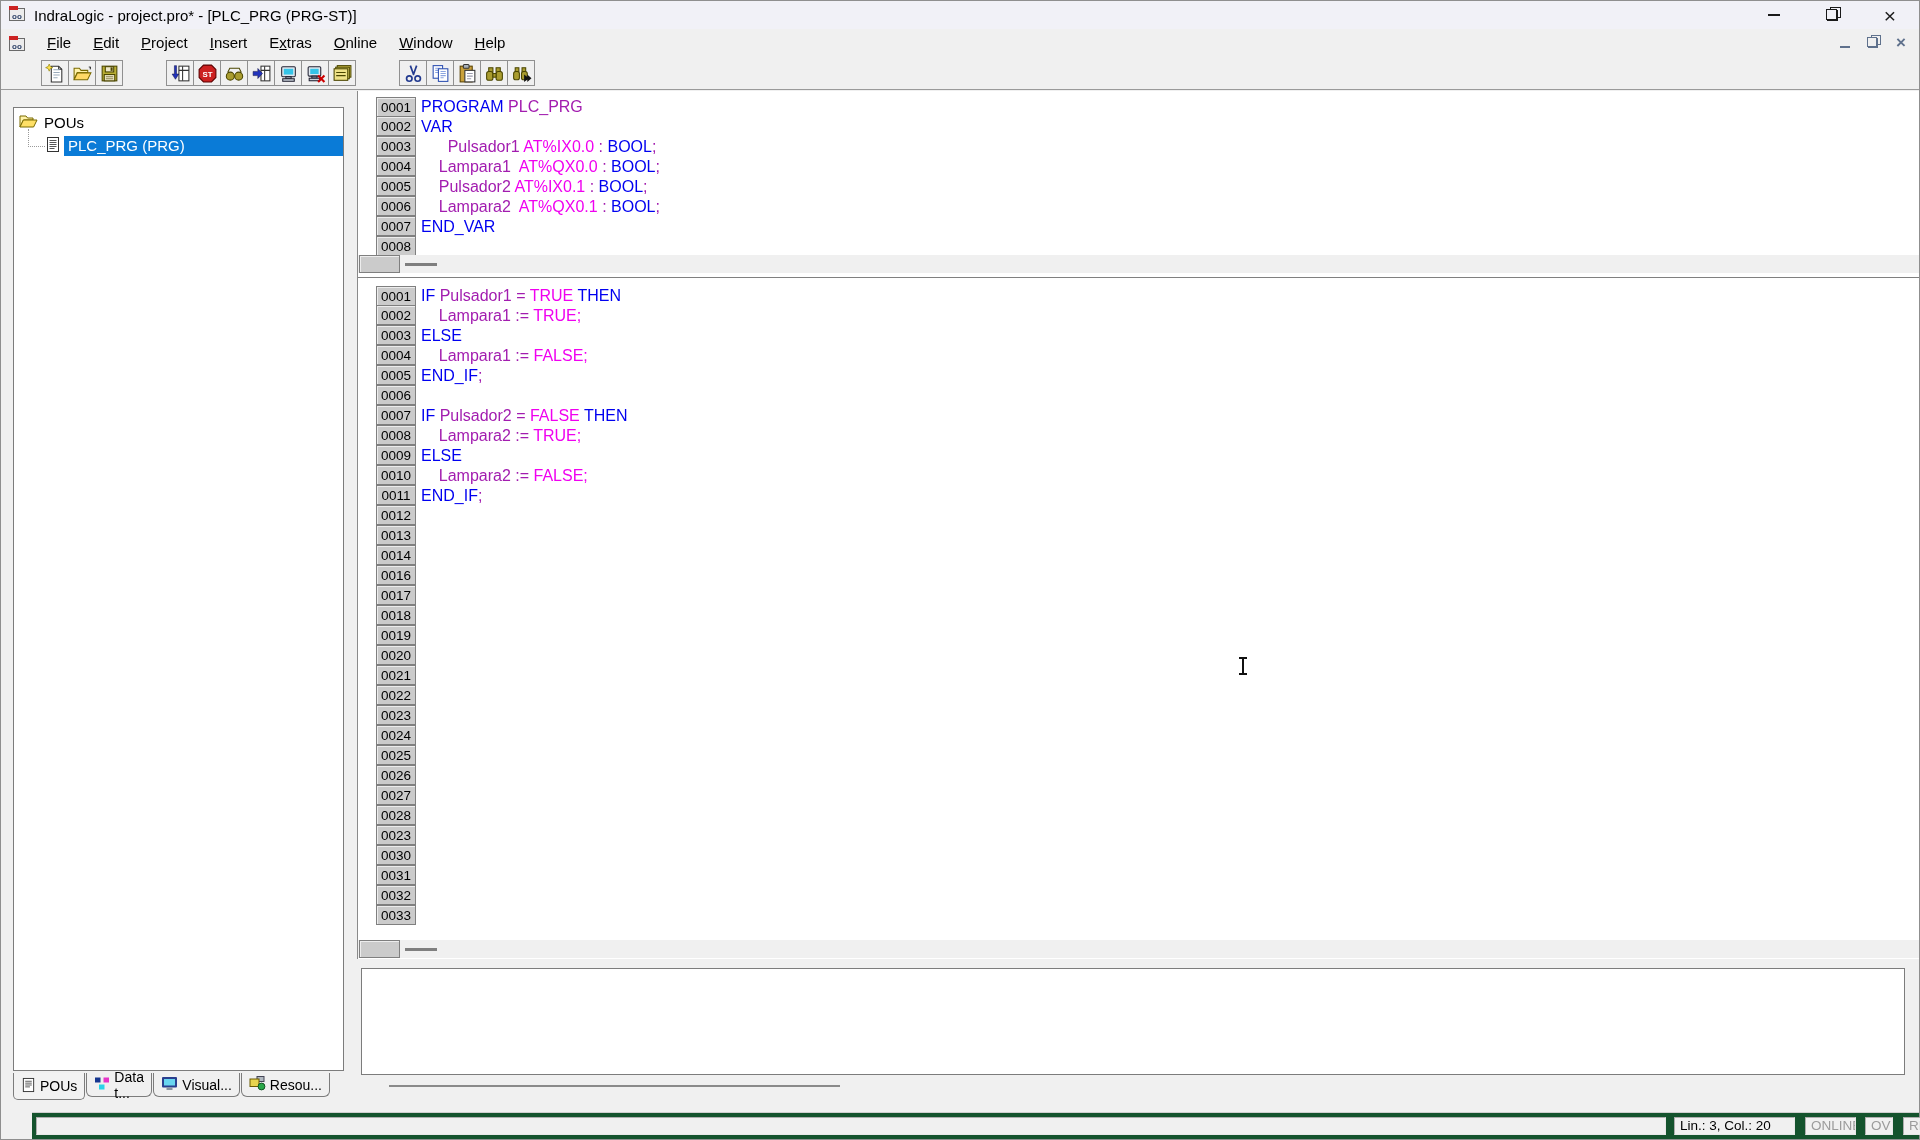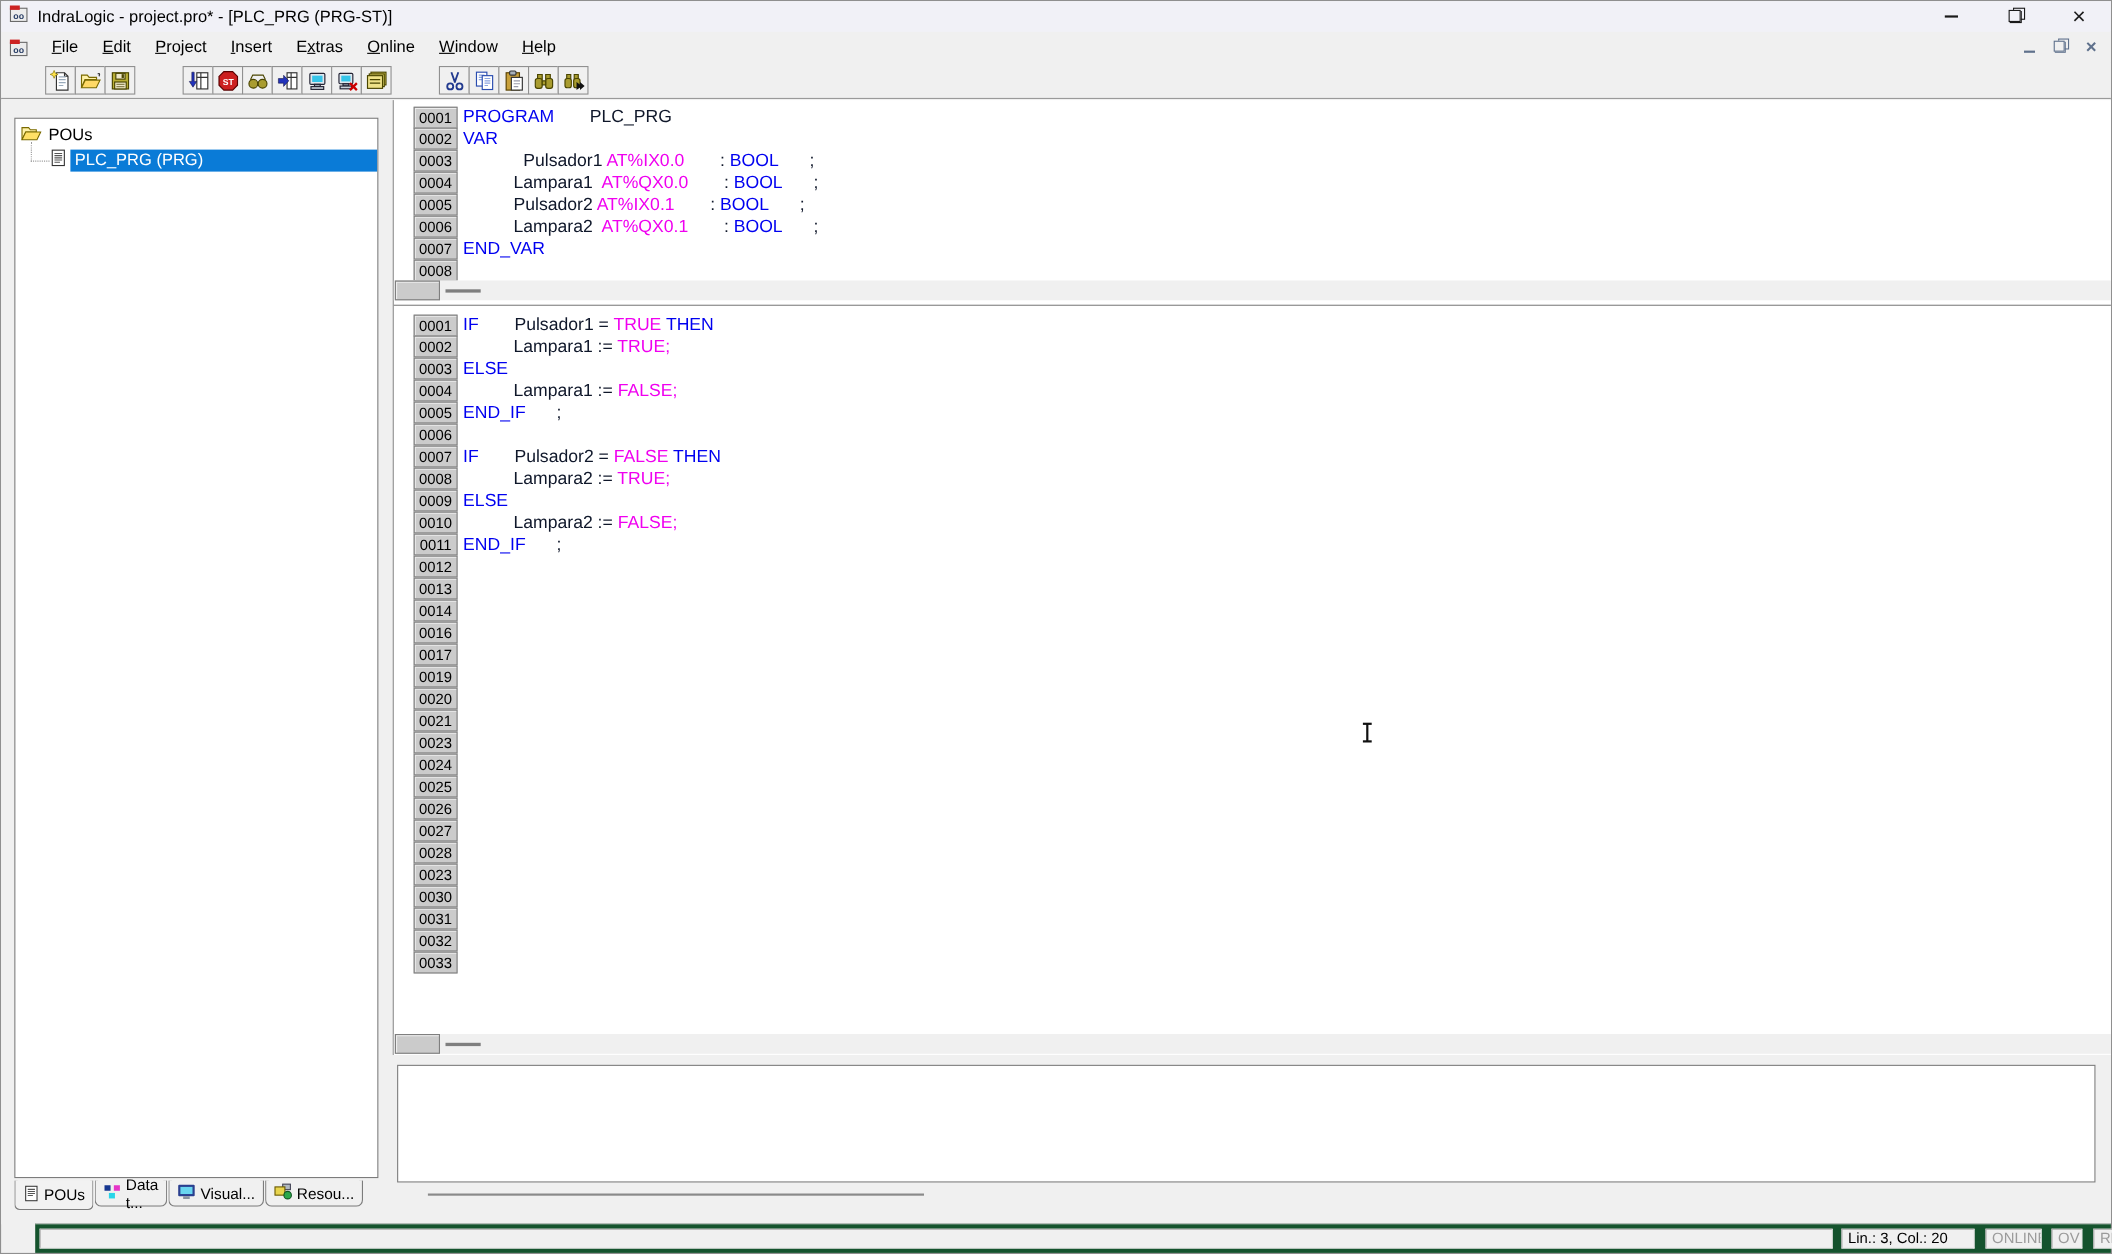--- a/index.html
+++ b/index.html
@@ -65,21 +65,21 @@
   #st-scroll{position:absolute;left:0;top:849px;right:0;height:18px;background:#f0f0f0;}
   .hscroll .lcell{position:absolute;left:1px;top:0;width:41px;height:100%;background:#cbcbcb;border:1px solid #7f7f7f;box-sizing:border-box;box-shadow:inset 1px 1px 0 #ededed;}
   .hscroll .thumb{position:absolute;left:47px;top:8px;width:32px;height:3px;background:#7f7f7f;}
 
   .crow{display:flex;height:20px;}
   .lnum{flex:none;width:40px;height:20px;box-sizing:border-box;background:#cbcbcb;border:1px solid #7f7f7f;margin-top:-1px;box-shadow:inset 1px 1px 0 #ededed;font-size:13.5px;line-height:19px;text-align:center;color:#000;margin-left:18px;}
   .crow:first-child .lnum{margin-top:0;}
   .ctext{white-space:pre;font-size:16px;line-height:20px;padding-left:5px;color:#000;}
   .c-kw{color:#0000f0;}
   .c-addr{color:#f000f0;}
-  .c-id{color:#0f172a;margin-left:28px;}
+  .c-id{color:#a21caf;}
 
   
   #message-box{position:absolute;left:4px;top:877px;right:14px;height:107px;background:#fff;border:1px solid #7c7c7c;box-sizing:border-box;}
   #message-scroll-thumb{position:absolute;left:32px;top:994px;width:451px;height:2px;background:#8a8a8a;}
 
   
   #ibeam{position:absolute;left:880px;top:566px;width:10px;height:18px;}
   #ibeam .bar{position:absolute;left:1px;width:8px;height:2px;background:#111;}
   #ibeam .bar.top{top:0;}
   #ibeam .bar.bot{bottom:0;}
@@ -431,29 +431,37 @@
             </div>
             <div class="crow">
               <span class="lnum">0016</span>
               <span class="ctext"></span>
             </div>
             <div class="crow">
               <span class="lnum">0017</span>
               <span class="ctext"></span>
             </div>
             <div class="crow">
+              <span class="lnum">0018</span>
+              <span class="ctext"></span>
+            </div>
+            <div class="crow">
               <span class="lnum">0019</span>
               <span class="ctext"></span>
             </div>
             <div class="crow">
               <span class="lnum">0020</span>
               <span class="ctext"></span>
             </div>
             <div class="crow">
               <span class="lnum">0021</span>
+              <span class="ctext"></span>
+            </div>
+            <div class="crow">
+              <span class="lnum">0022</span>
               <span class="ctext"></span>
             </div>
             <div class="crow">
               <span class="lnum">0023</span>
               <span class="ctext"></span>
             </div>
             <div class="crow">
               <span class="lnum">0024</span>
               <span class="ctext"></span>
             </div>

